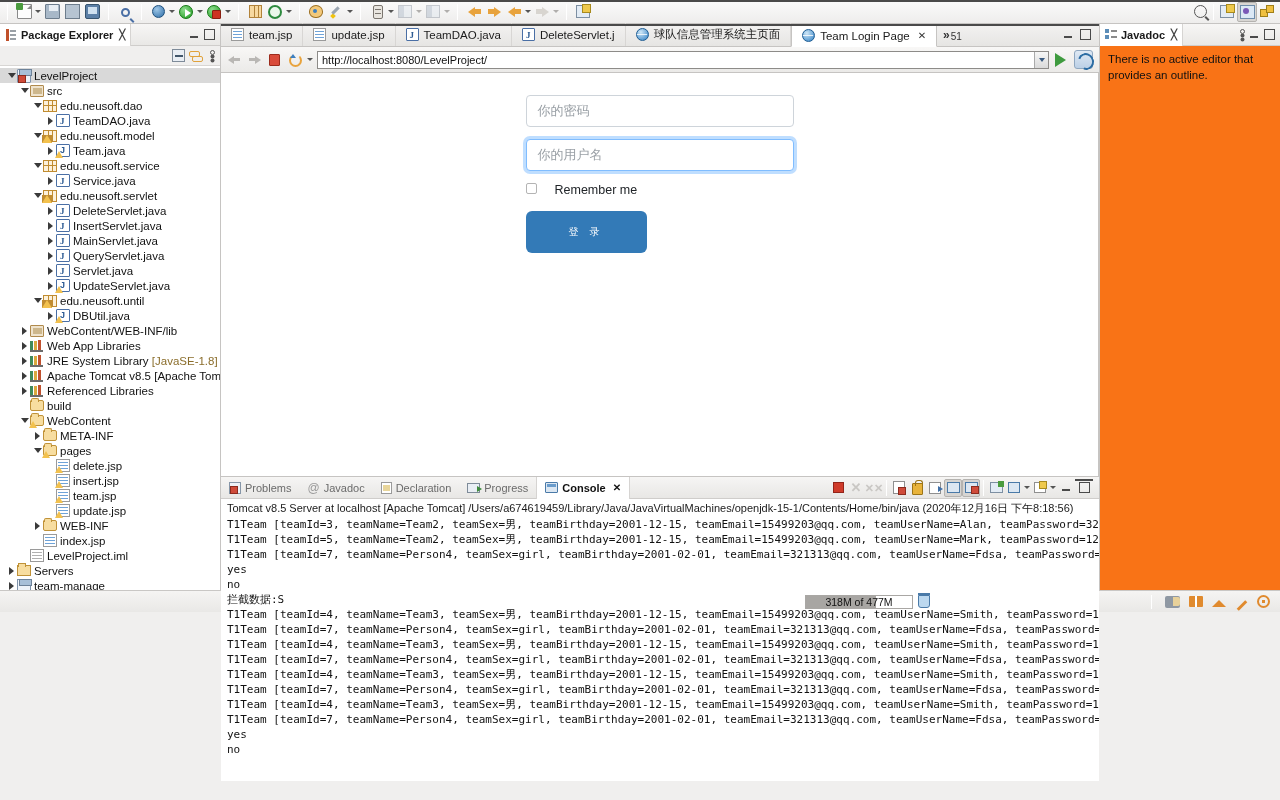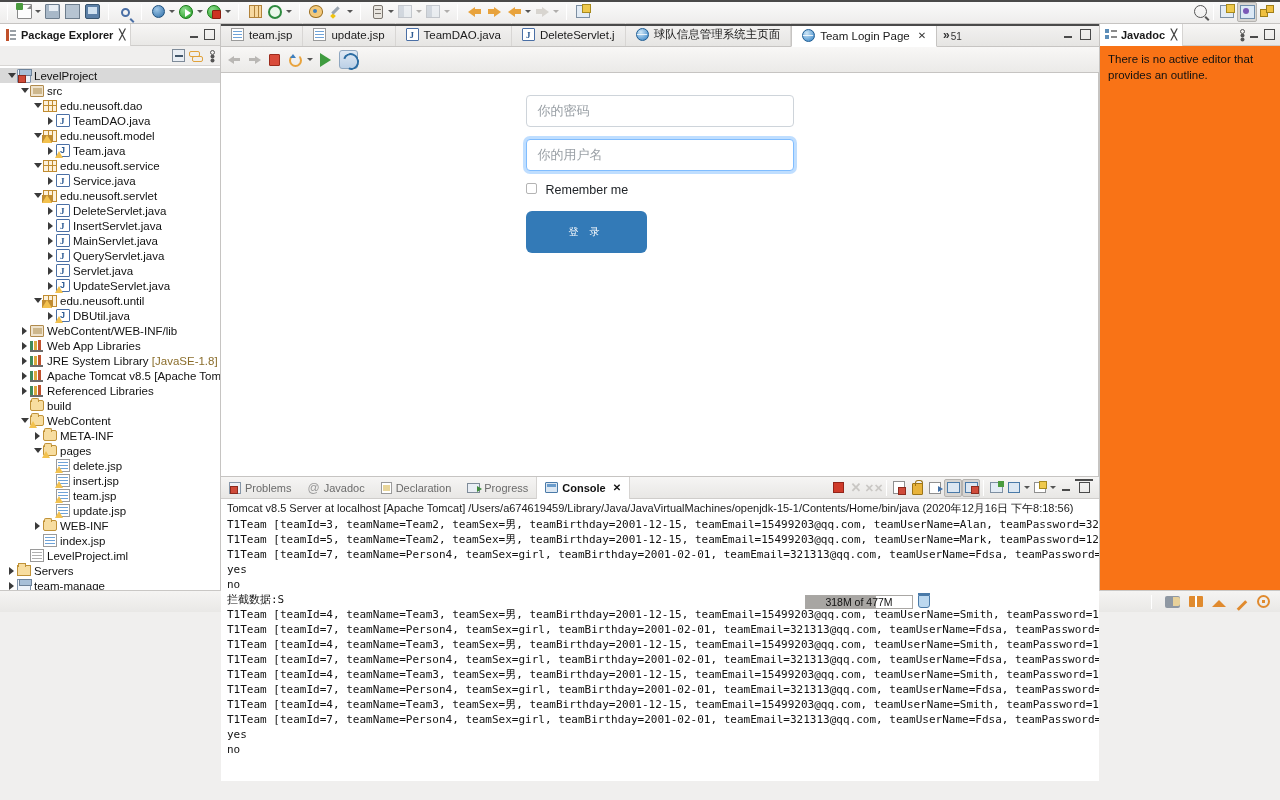--- a/index.html
+++ b/index.html
@@ -276,21 +276,21 @@
   .browser-view { flex:1; background:#fff; position:relative; overflow:hidden;
     border-right:1px solid #c6c4c2; }
   .page { padding-top:22px; display:flex; flex-direction:column; align-items:center; }
   .page-title { font-size:27px; font-weight:bold; color:#222; letter-spacing:5px;
     font-family:"Liberation Sans",sans-serif; margin-bottom:12px; }
   .form-wrap { width:268px; }
   .inp { width:100%; height:32px; border:1px solid #ced4da; border-radius:4px;
     background:#fff; display:flex; align-items:center; padding:0 11px;
     font-size:13px; color:#9aa0a6; margin-bottom:12px; }
   .inp.focused { border-color:#80bdff; box-shadow:0 0 0 3px rgba(0,123,255,.25); }
-  .remember { display:flex; align-items:flex-start; gap:9px; margin-bottom:14px; }
+  .remember { display:flex; align-items:flex-start; gap:18px; margin-bottom:14px; }
   .cbox { width:11px; height:11px; border:1px solid #b4b4b4; border-radius:2px;
     background:#fff; }
   .remember-label { font-size:12.5px; color:#212529; }
   .btn-row { display:flex; gap:27px; align-items:flex-start; }
   .btn { background:#337ab7; color:#fff; border:none; border-radius:5px;
     font-size:10px; letter-spacing:4px; display:flex; align-items:center;
     justify-content:center; font-family:"Liberation Sans",sans-serif; }
   .btn-login { width:121px; height:42px; border-radius:6px; }
   .btn-reg { width:120px; height:45px; border-radius:4px;
     border:1px solid #2e6da4; }
@@ -795,20 +795,24 @@
         <div class="url-bar">
           <div class="nav-btn ic-back"></div>
           <div class="nav-btn ic-fwd"></div>
           <div class="nav-btn">
               <span class="ic ic-stop"></span>
             </div>
           <div class="nav-btn">
               <span class="ic ic-refresh"></span>
             </div>
           <div class="tb-arrow"></div>
+          <div class="url-input">
+            <span class="url-text">http://localhost:8080/LevelProject/</span>
+            <span class="url-drop"></span>
+          </div>
           <div class="nav-btn">
               <span class="ic-go"></span>
             </div>
           <div class="nav-btn" style="width:22px">
               <span class="ic-ie"></span>
             </div>
         </div>
 
         <div class="browser-view">
           <div class="page">

